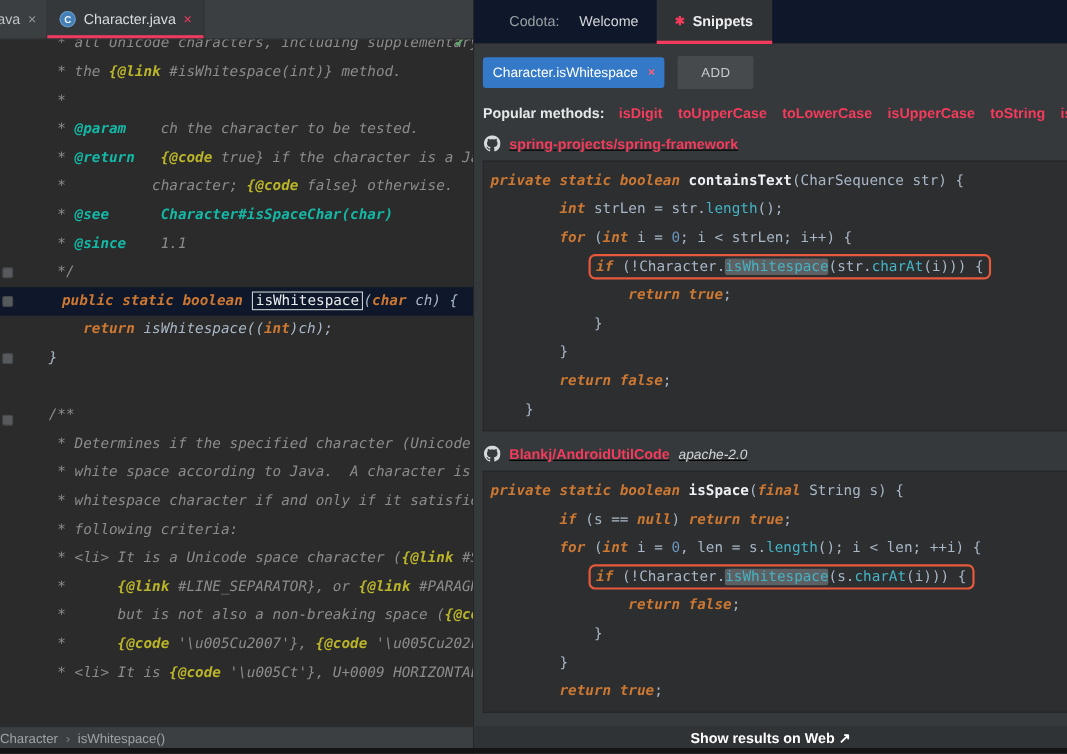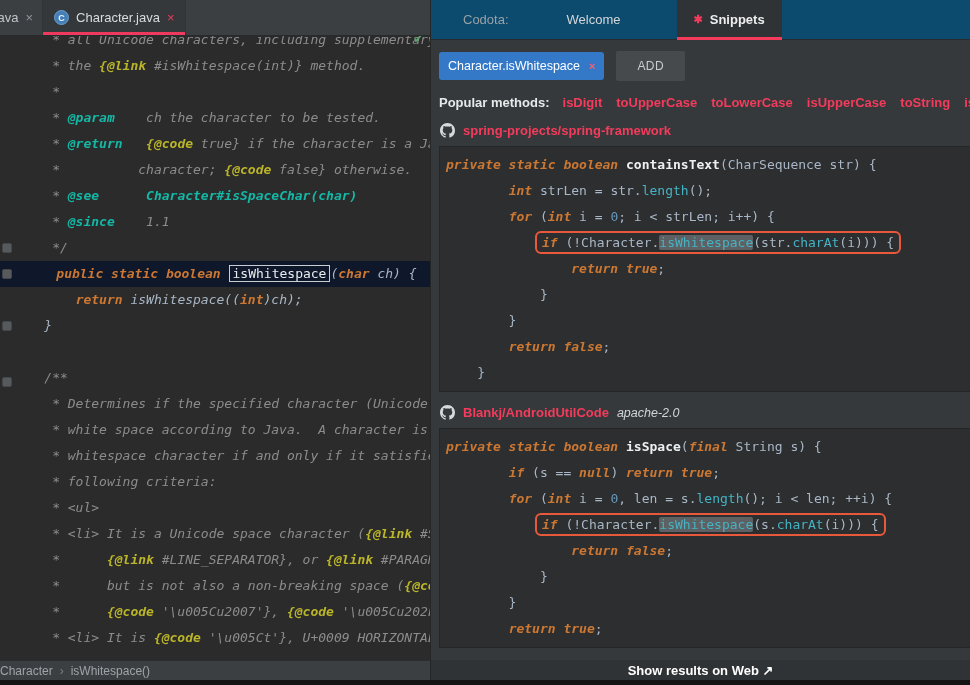--- a/index.html
+++ b/index.html
@@ -31,36 +31,36 @@
 .selbox{color:#e9edef;font-style:normal;border:1px solid #c9ced2;padding:0 3px;}
 .redbox{border:2px solid #e8593c;border-radius:6px;padding:2px 5px;margin-left:-5px;}
 .gutter-icon{position:absolute;left:2px;width:10px;height:10px;background:#565a5c;border:1px solid #44484a;border-radius:2px;}
 .inspect-check{position:absolute;top:-4px;right:7px;color:#59a869;font-size:12px;font-style:normal;}
 .breadcrumb{position:absolute;left:0;right:0;bottom:5px;height:20px;background:#3c3f41;border-top:1px solid #2b2e30;display:flex;align-items:center;gap:7px;font-size:12px;color:#9da4a8;}
 .crumb{cursor:pointer;}
 .crumb-sep{color:#7b8185;}
 
 
 .panel{position:absolute;left:430px;top:0;width:540px;height:685px;background:#36393b;border-left:1px solid #242628;}
-.panel-tabs{position:absolute;left:0;top:0;right:0;height:40px;background:#0c4a6e;border-bottom:1px solid #282b2d;display:flex;align-items:center;font-size:13px;gap:40px;}
+.panel-tabs{position:absolute;left:0;top:0;right:0;height:40px;background:#0f172a;border-bottom:1px solid #282b2d;display:flex;align-items:center;font-size:13px;}
 .plugin-label{color:#9aa1a5;margin-left:32px;}
 .ptab{color:#d4d7d9;margin-left:18px;cursor:pointer;}
 .ptab-active{height:40px;display:flex;align-items:center;gap:7px;padding:0 17px;margin-left:16px;background:#303335;color:#eceeef;font-weight:bold;position:relative;cursor:pointer;}
 .ptab-active::after{content:"";position:absolute;left:0;right:0;bottom:0;height:3px;background:#f43b5c;}
 .snip-logo{color:#f43b5c;font-size:11px;}
 .panel-body{position:absolute;left:0;top:41px;right:0;bottom:25px;overflow:hidden;padding:10px 0 0 8px;}
 .best-label{font-size:13px;font-weight:bold;color:#e6e9ea;margin:2px 0 10px 1px;}
 .chip-row{display:flex;align-items:center;gap:12px;margin-bottom:14px;}
 .chip{display:flex;align-items:center;gap:9px;background:#3379c8;color:#ffffff;font-size:12.5px;padding:7px 9px;border-radius:3px;cursor:pointer;}
 .chip-close{color:#ff5e72;font-weight:bold;font-size:11px;cursor:pointer;}
 .add-btn{background:#474a4c;color:#c9cccd;font-size:12px;letter-spacing:0.4px;padding:8px 21px;border-radius:2px;border:none;cursor:pointer;font-family:inherit;}
 .popular-row{display:flex;align-items:baseline;white-space:nowrap;overflow:hidden;margin-bottom:4px;font-size:13px;}
 .pop-label{color:#e6e9ea;font-weight:bold;margin-right:13px;flex:none;}
 .pop-link{color:#f43b5c;font-weight:bold;margin-right:14px;cursor:pointer;flex:none;}
-.snip-header{display:flex;align-items:center;gap:8px;margin:13px 0 8px 1px;font-size:13px;}
+.snip-header{display:flex;align-items:center;gap:8px;margin:13px 0 8px 1px;font-size:13px;text-decoration:underline;}
 .gh-icon{display:flex;align-items:center;}
 .repo-link{color:#f43b5c;font-weight:bold;cursor:pointer;}
 .license{color:#d3d6d8;font-style:italic;font-size:12.5px;}
 .snip-code{background:#2c2e30;border:1px solid #242628;border-right:none;padding:5px 0 5px 6px;font-family:"DejaVu Sans Mono",monospace;font-size:13px;line-height:26px;color:#a9b7c6;overflow:hidden;}
 .panel-footer{position:absolute;left:0;right:0;bottom:5px;height:20px;background:#303335;display:flex;align-items:center;justify-content:center;}
 .footer-link{color:#ffffff;font-size:13px;font-weight:bold;cursor:pointer;}
 .bottom-strip{position:absolute;left:0;right:0;bottom:0;height:5px;background:#141414;}
 </style>
 </head>
 <body>
@@ -93,21 +93,20 @@
           <div class="ln"><span class="cmt">     */</span></div>
           <div class="ln cur"><span class="id">    </span><span class="kw">public static boolean</span><span class="id"> </span><span class="selbox">isWhitespace</span><span class="id">(</span><span class="kw">char</span><span class="id"> ch) {</span></div>
           <div class="ln"><span class="id">        </span><span class="kw">return</span><span class="id"> isWhitespace((</span><span class="kw">int</span><span class="id">)ch);</span></div>
           <div class="ln"><span class="id">    }</span></div>
           <div class="ln">&nbsp;</div>
           <div class="ln"><span class="cmt">    /**</span></div>
           <div class="ln"><span class="cmt">     * Determines if the specified character (Unicode code</span></div>
           <div class="ln"><span class="cmt">     * white space according to Java.  A character is a</span></div>
           <div class="ln"><span class="cmt">     * whitespace character if and only if it satisfies one</span></div>
           <div class="ln"><span class="cmt">     * following criteria:</span></div>
-          <div class="ln"><span class="cmt">     * &lt;ul&gt;</span></div>
           <div class="ln"><span class="cmt">     * &lt;li&gt; It is a Unicode space character (</span><span class="itag">{@link</span><span class="cmt"> #SPACE_SEPARATOR},</span></div>
           <div class="ln"><span class="cmt">     *      </span><span class="itag">{@link</span><span class="cmt"> #LINE_SEPARATOR}, or </span><span class="itag">{@link</span><span class="cmt"> #PARAGRAPH_SEPARATOR})</span></div>
           <div class="ln"><span class="cmt">     *      but is not also a non-breaking space (</span><span class="itag">{@code</span></div>
           <div class="ln"><span class="cmt">     *      </span><span class="itag">{@code</span><span class="cmt"> '\u005Cu2007'}, </span><span class="itag">{@code</span><span class="cmt"> '\u005Cu202F'}).</span></div>
           <div class="ln"><span class="cmt">     * &lt;li&gt; It is </span><span class="itag">{@code</span><span class="cmt"> '\u005Ct'}, U+0009 HORIZONTAL TABULATION.</span></div>
         </div>
       <div class="gutter-icon" style="top:207px"></div>
       <div class="gutter-icon" style="top:233px"></div>
       <div class="gutter-icon" style="top:285px"></div>
       <div class="gutter-icon" style="top:341px"></div>

